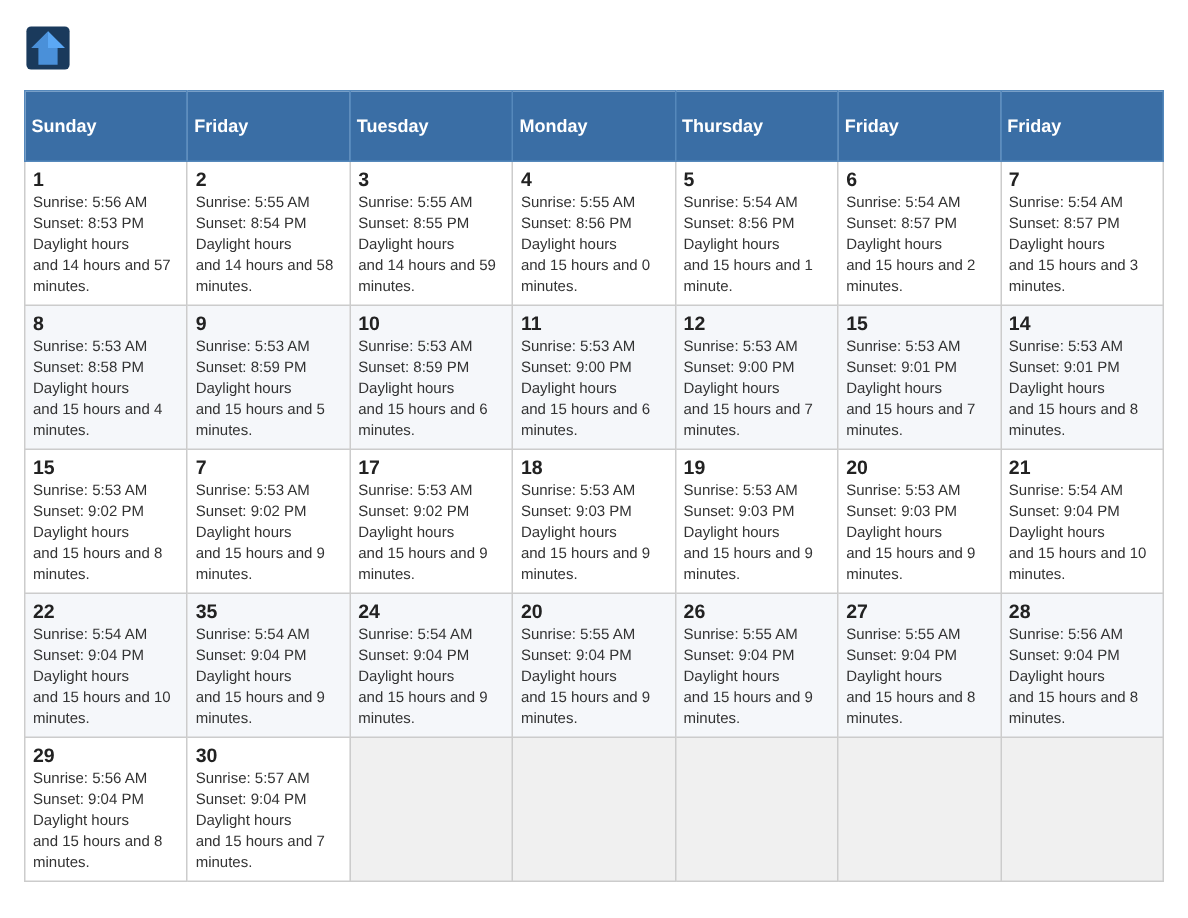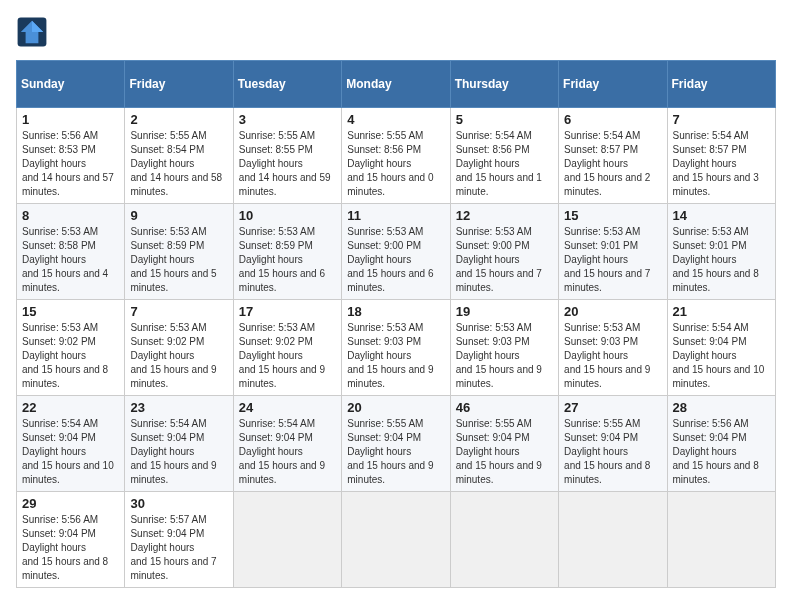--- a/index.html
+++ b/index.html
@@ -319,21 +319,21 @@
         <td>
           <span class="day-num">22</span>
         <div class="day-info">
           Sunrise: 5:54 AM<br>
           Sunset: 9:04 PM<br>
           Daylight hours<br>
           and 15 hours and 10 minutes.
         </div>
         </td>
         <td>
-          <span class="day-num">23</span>
+          <span class="day-num">35</span>
         <div class="day-info">
           Sunrise: 5:54 AM<br>
           Sunset: 9:04 PM<br>
           Daylight hours<br>
           and 15 hours and 9 minutes.
         </div>
         </td>
         <td>
           <span class="day-num">24</span>
         <div class="day-info">
@@ -346,21 +346,21 @@
         <td>
           <span class="day-num">20</span>
         <div class="day-info">
           Sunrise: 5:55 AM<br>
           Sunset: 9:04 PM<br>
           Daylight hours<br>
           and 15 hours and 9 minutes.
         </div>
         </td>
         <td>
-          <span class="day-num">46</span>
+          <span class="day-num">26</span>
         <div class="day-info">
           Sunrise: 5:55 AM<br>
           Sunset: 9:04 PM<br>
           Daylight hours<br>
           and 15 hours and 9 minutes.
         </div>
         </td>
         <td>
           <span class="day-num">27</span>
         <div class="day-info">

